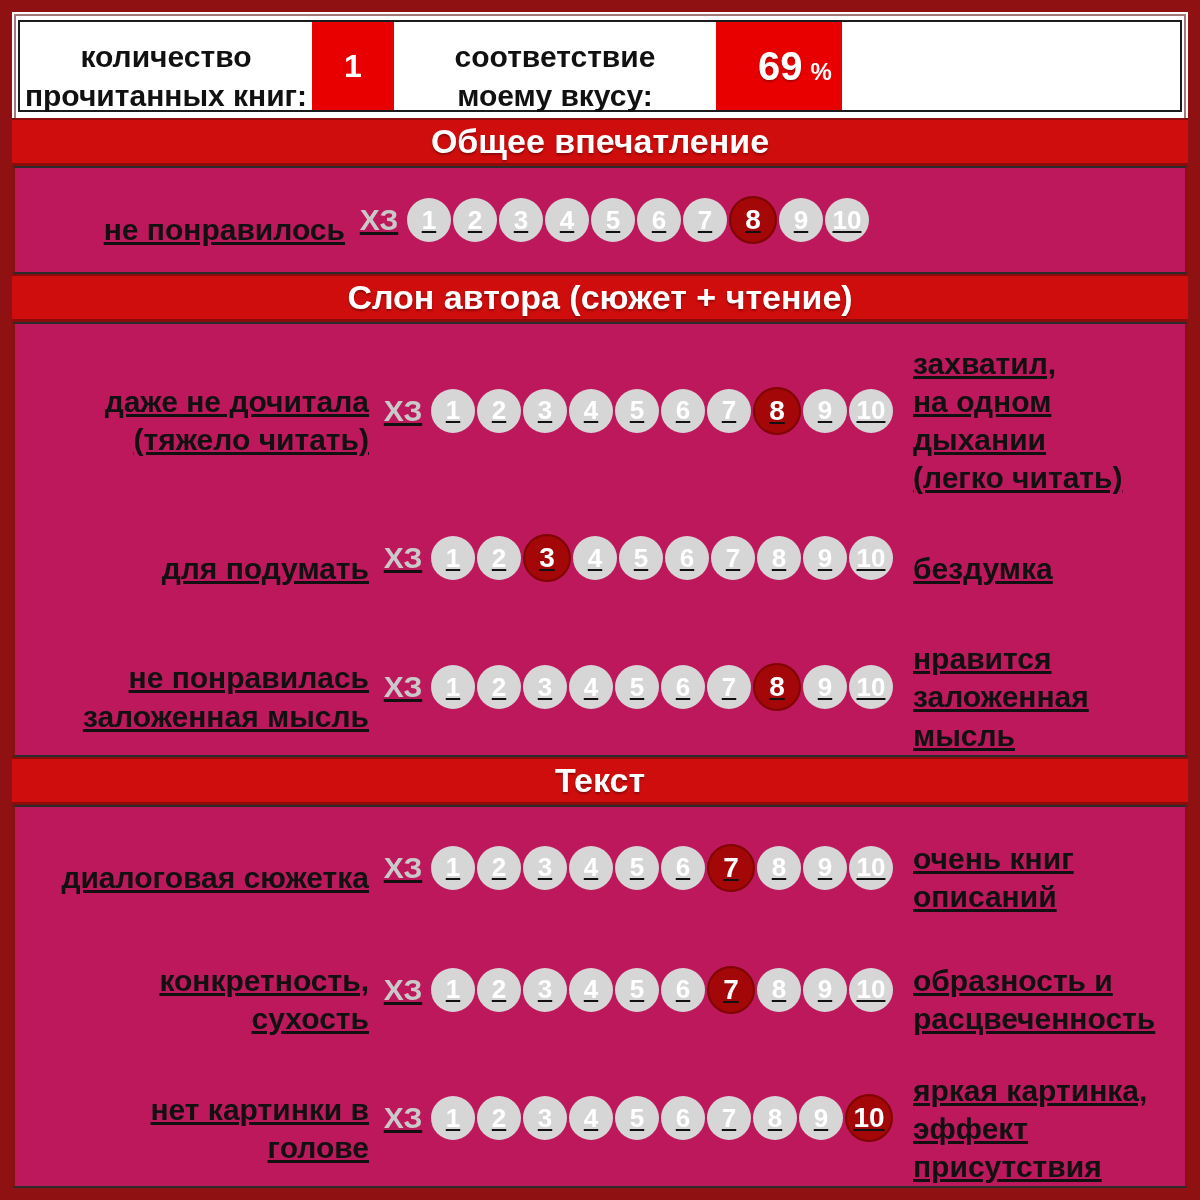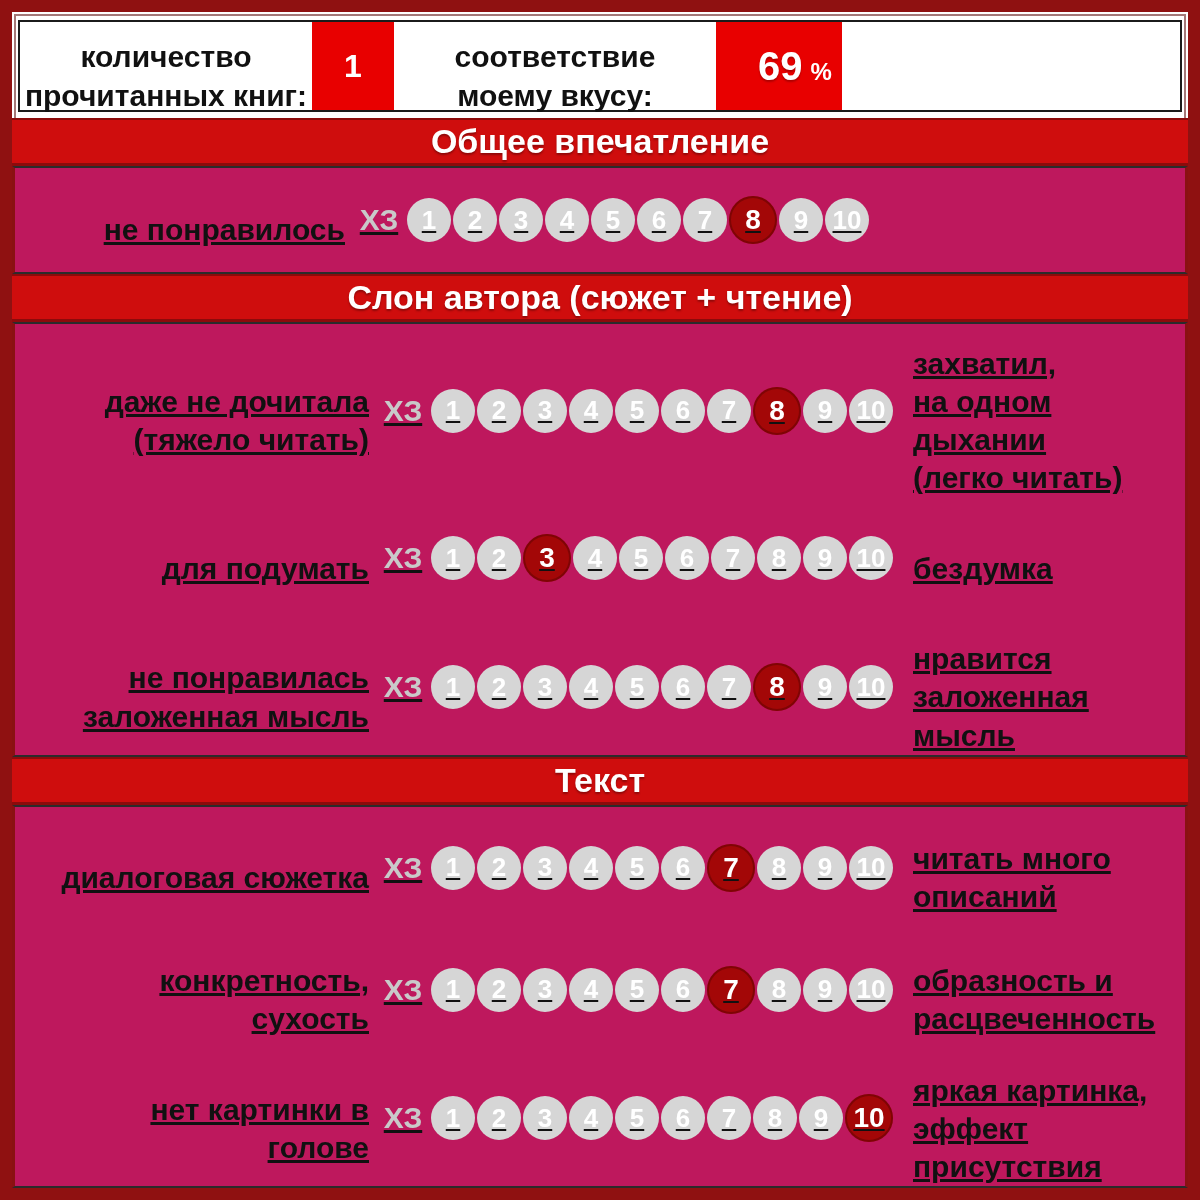--- a/index.html
+++ b/index.html
@@ -209,21 +209,21 @@
               <span class="dot">2</span>
               <span class="dot">3</span>
               <span class="dot">4</span>
               <span class="dot">5</span>
               <span class="dot">6</span>
               <span class="dot sel">7</span>
               <span class="dot">8</span>
               <span class="dot">9</span>
               <span class="dot">10</span>
             </span>
-    <span class="lbl right">читать много
+    <span class="lbl right">очень книг
 описаний</span>
   </div>
 
   <div class="row">
     <span class="lbl left">конкретность,
 сухость</span>
     <span class="hz">ХЗ</span>
     <span class="dots">
               <span class="dot">1</span>
               <span class="dot">2</span>

